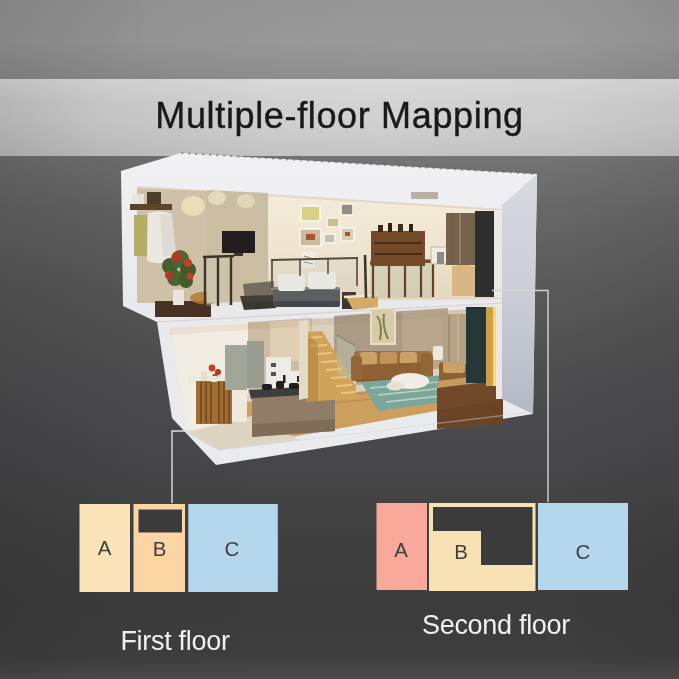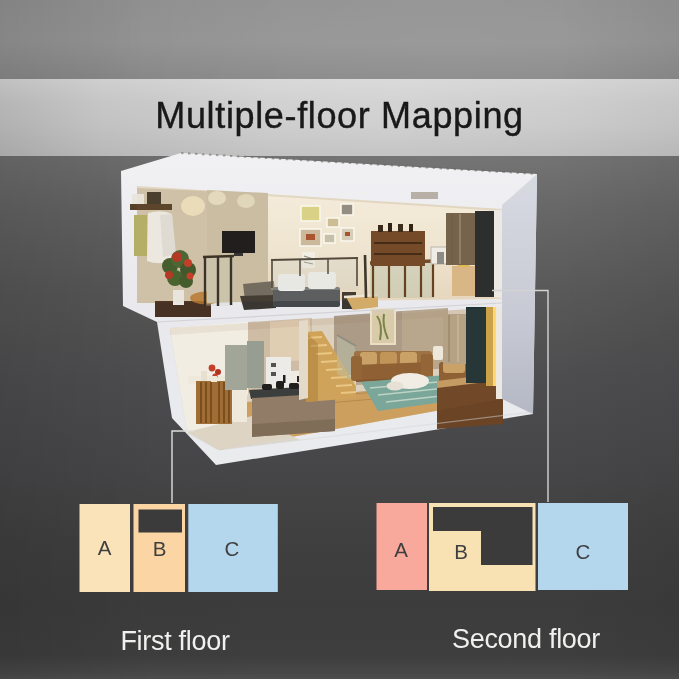--- a/index.html
+++ b/index.html
@@ -343,14 +343,14 @@
 
     <g font-size="20.5" fill="#3f3f3f" text-anchor="middle" font-family="Liberation Sans,sans-serif">
       <text x="401" y="557">A</text>
       <text x="461" y="559">B</text>
       <text x="583" y="559">C</text>
     </g>
   </svg>
 
   <div class="title" style="left:175px;top:628px;">First floor</div>
 
-  <div class="title" style="left:526px;top:612px;margin-top:14px;">Second floor</div>
+  <div class="title" style="left:496px;top:612px;">Second floor</div>
 </div>
 
 </body></html>

